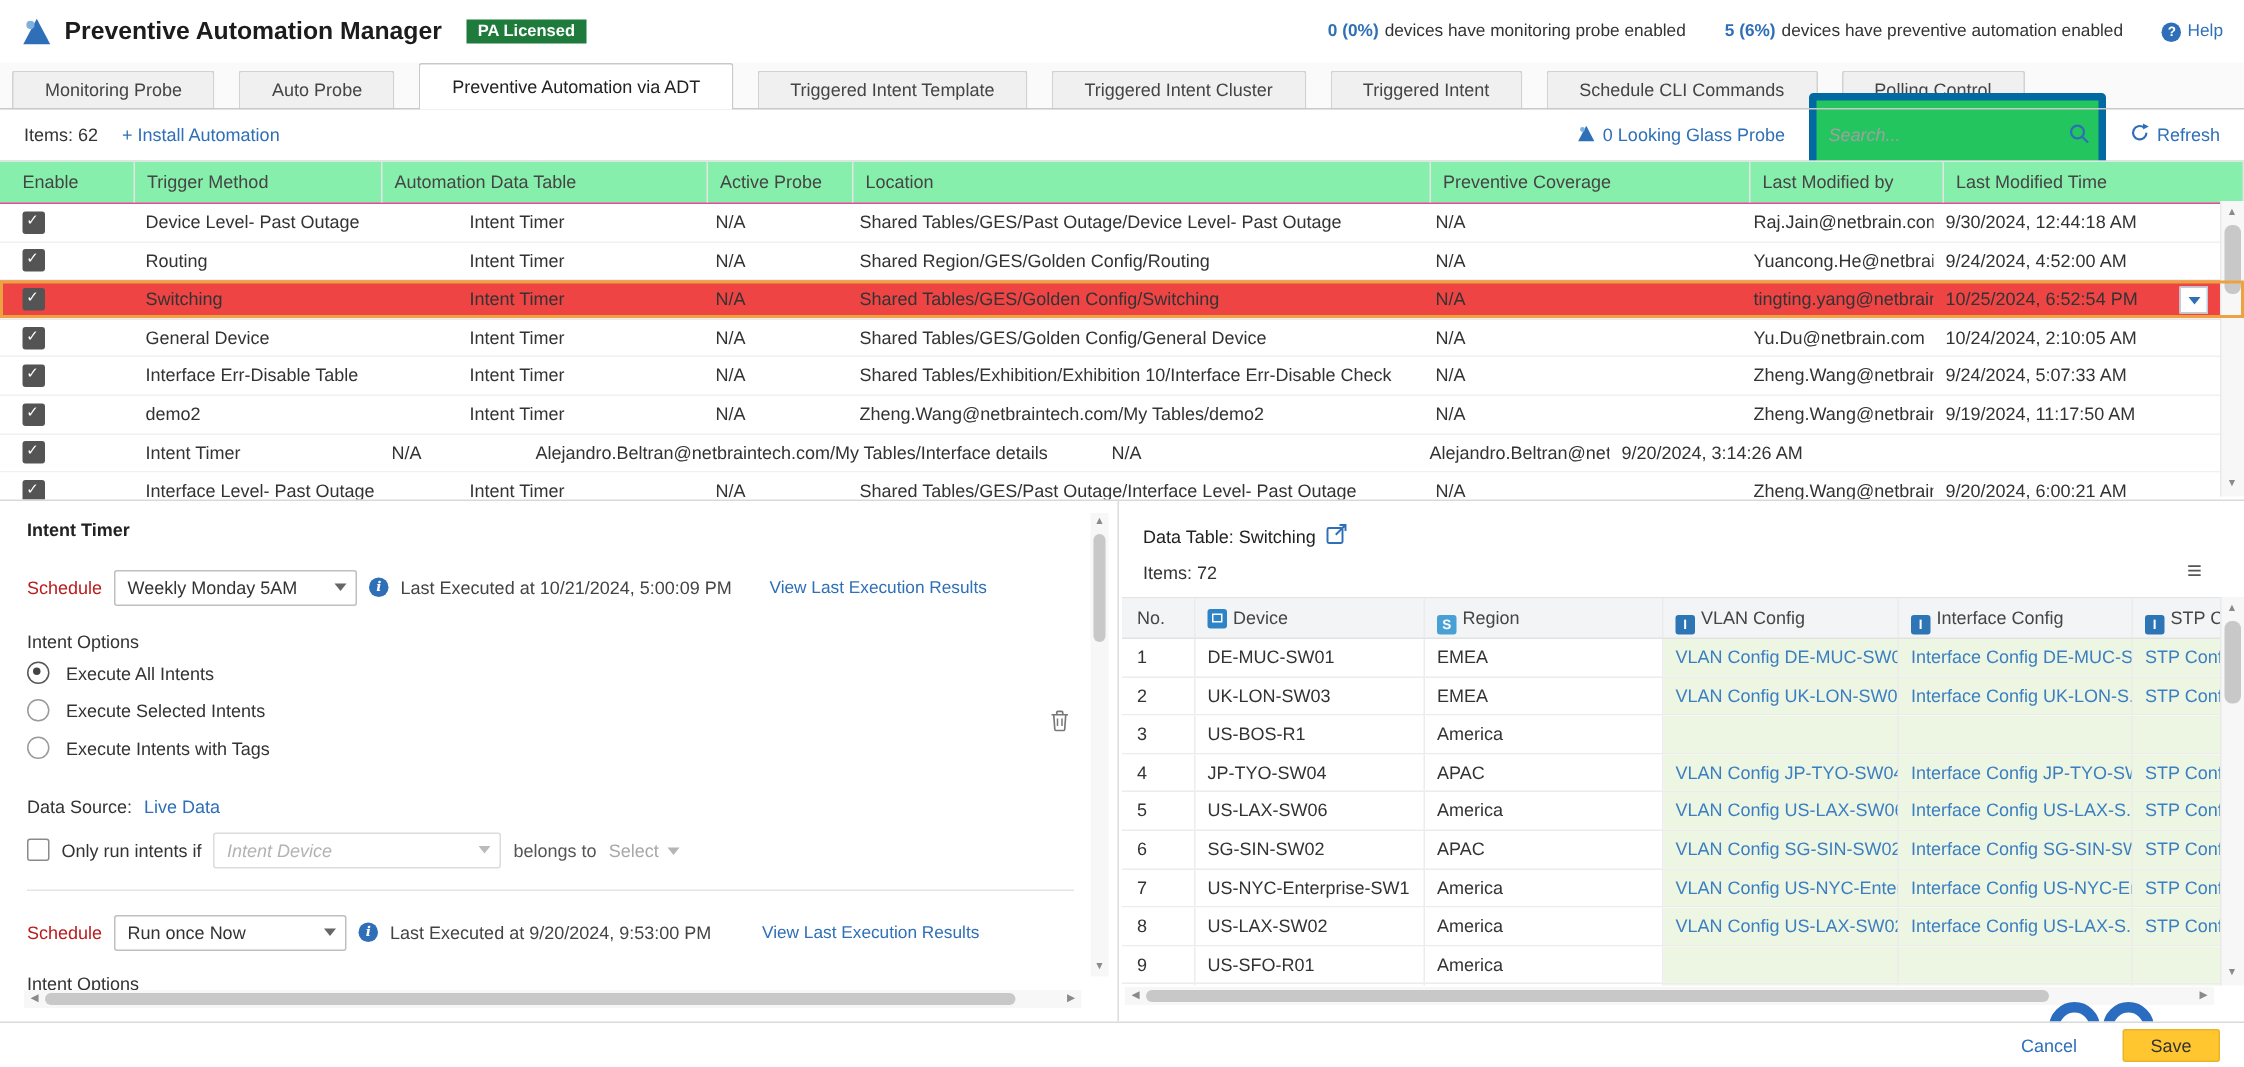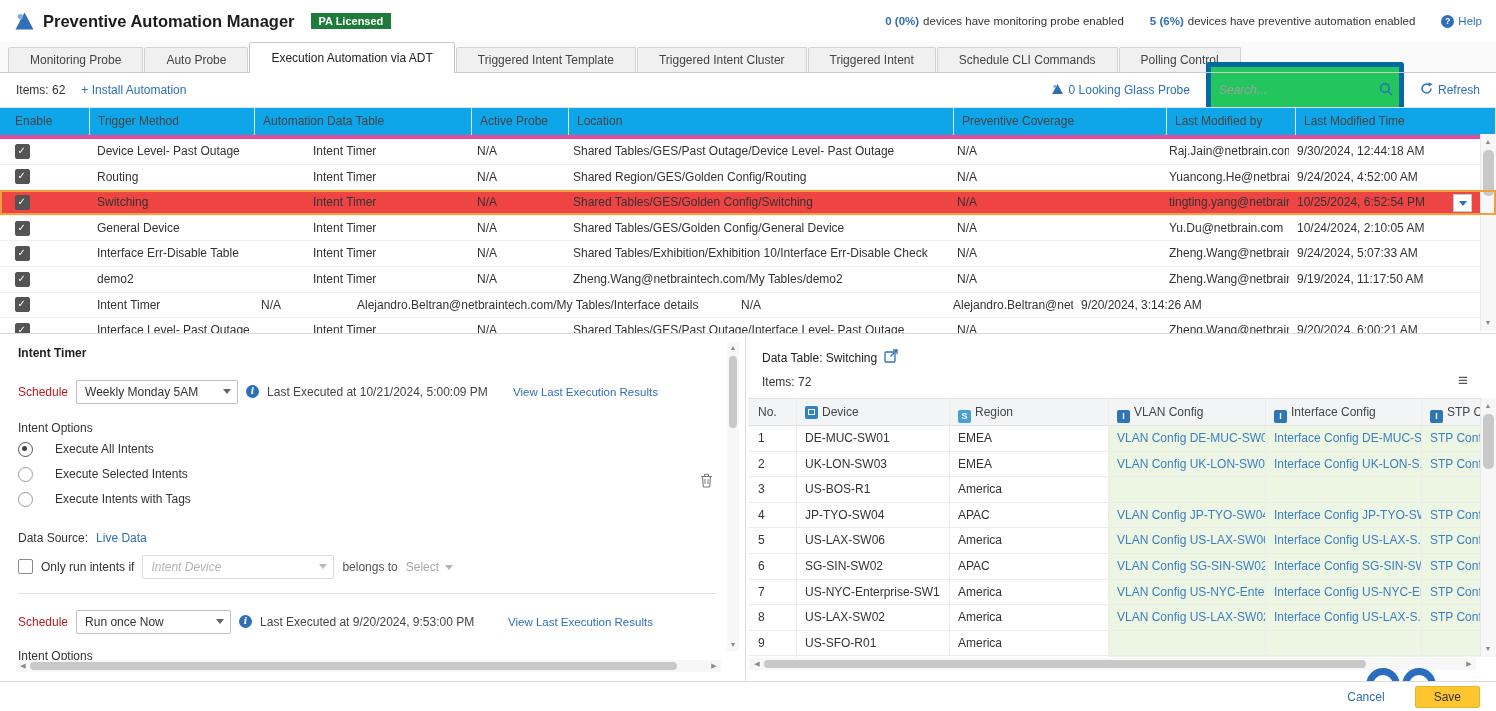--- a/index.html
+++ b/index.html
@@ -14,36 +14,36 @@
   .hdr-right{margin-left:auto;display:flex;align-items:center;gap:26px;font-size:11.5px;color:#333}
   .stat{display:inline-flex;gap:4px;align-items:center}
   .stat .v{color:#2e6fb7;font-weight:700}
   .help{color:#2e6fb7;display:inline-flex;align-items:center;gap:4px;cursor:pointer}
   .help-ic{width:13px;height:13px;border-radius:50%;background:#2e6fb7;color:#fff;font-size:9px;line-height:13px;text-align:center;font-weight:700}
   .help-ic::after{content:"?"}
 
   
   .tabs{position:absolute;top:42px;left:0;right:0;height:31px;background:#fafafa;display:flex;align-items:flex-end;padding-left:8px}
   .tabs::after{content:"";position:absolute;left:0;right:0;bottom:0;height:1px;background:#c9c9c9;z-index:1}
-  .tab{position:relative;height:25px;line-height:25px;padding:0 21px;background:#f0f0f0;border:1px solid #d2d2d2;border-bottom:none;margin-right:1px;color:#444;font-size:12px;border-radius:2px 2px 0 0;cursor:pointer;z-index:0;white-space:nowrap}
+  .tab{position:relative;height:25px;line-height:25px;padding:0 21px;background:#f0f0f0;border:1px solid #d2d2d2;border-bottom:none;margin-right:16px;color:#444;font-size:12px;border-radius:2px 2px 0 0;cursor:pointer;z-index:0;white-space:nowrap}
   .tab.active{background:#fff;height:30px;line-height:30px;z-index:2;color:#222;border-color:#c9c9c9}
 
   
   .toolbar{position:absolute;top:73px;left:0;right:0;height:34px;display:flex;align-items:center;padding:0 16px;gap:16px}
   .link{color:#2e6fb7;cursor:pointer;text-decoration:none}
   .tb-right{margin-left:auto;display:flex;align-items:center;gap:16px}
   .lg{display:inline-flex;align-items:center;gap:5px;color:#2e6fb7;cursor:pointer}
   .search{width:176px;height:23px;border:5px solid #0369a1;border-radius:3px;display:flex;align-items:center;padding:12px 6px;background:#22c55e}
   .search input{flex:1;border:none;outline:none;color:#555;font-size:12px;font-family:inherit;background:transparent;min-width:0}
   .search input::placeholder{color:#a0a0a0;font-style:italic}
   .refresh{display:inline-flex;align-items:center;gap:5px;color:#2e6fb7;cursor:pointer}
 
   
   .mtable{position:absolute;top:107px;left:0;right:0;height:224px}
-  .mt-head{display:flex;height:27px;line-height:27px;background:#0ea5e9;border-top:1px solid #e2e2e2;border-bottom:4px solid #ec4899;color:#454545}
+  .mt-head{display:flex;height:27px;line-height:27px;background:#86efac;border-top:1px solid #e2e2e2;border-bottom:1px solid #ec4899;color:#454545}
   .mt-head .c{border-right:1px solid #e4e4e4}
   .mt-row{display:flex;height:24.6px;line-height:24.6px;border-bottom:1px solid #f0f0f0;position:relative;cursor:pointer;background:#fff}
   .c{overflow:hidden;white-space:nowrap;padding-left:8px}
   .c0{width:74px;padding-left:15px;display:flex;align-items:center}
   .c1{width:208px}.c2{width:156px}.c3{width:88px}.c4{width:376px}.c5{width:204px}.c6{width:120px}.c7{flex:1;padding-right:4px}
   .mt-row.selected{background:#ef4444}
   .mt-row.selected::before{content:"";position:absolute;inset:0;border:2px solid #eda13f;pointer-events:none;z-index:1}
   .row-dd{position:absolute;right:24px;top:4px;width:17px;height:16px;background:#fff;border:1px solid #b9cede;display:flex;align-items:flex-start;justify-content:center;z-index:2}
   .row-dd::after{content:"";border:4px solid transparent;border-top:5px solid #2e6fb7;margin-top:6px}
 
@@ -70,21 +70,21 @@
   .lbl{color:#b91c1c}
   .dd{position:relative;height:22px;line-height:20px;border:1px solid #bfbfbf;border-radius:2px;background:#fff;display:inline-flex;align-items:center;padding:0 20px 0 8px;color:#333;cursor:pointer;white-space:nowrap;overflow:hidden}
   .dd::after{content:"";position:absolute;right:6px;top:8px;border:4px solid transparent;border-top:5px solid #666}
   .dd.disabled{color:#b3b3b3;font-style:italic;border-color:#dcdcdc}
   .dd.disabled::after{border-top-color:#bbb}
   .info-ic{width:13px;height:13px;border-radius:50%;background:#2e6fb7;color:#fff;display:inline-block;text-align:center;font-size:9px;line-height:13px;flex:none}
   .info-ic::after{content:"i";font-style:italic;font-weight:700;font-family:"DejaVu Serif",serif}
   .exec{color:#444}
   .vlink{position:absolute;color:#2e6fb7;cursor:pointer;font-size:11.5px}
   .sec-lbl{position:absolute;left:18px;color:#333}
-  .opt{position:absolute;left:18px;display:flex;align-items:flex-start;gap:22px;height:14px;cursor:pointer}
+  .opt{position:absolute;left:18px;display:flex;align-items:flex-end;gap:11px;height:14px;cursor:pointer}
   .radio{width:13px;height:13px;border:1px solid #9a9a9a;border-radius:50%;display:inline-block;position:relative;background:#fff;flex:none}
   .radio.sel{border-color:#555}
   .radio.sel::after{content:"";position:absolute;left:3px;top:3px;width:5px;height:5px;border-radius:50%;background:#444}
   .sep{position:absolute;left:18px;width:698px;border-top:1px solid #e4e4e4}
   .trash{position:absolute;left:700px;top:139px;cursor:pointer}
   .belongs{color:#555}
   .sel-dd{position:relative;color:#a8a8a8;padding-right:16px;cursor:pointer}
   .sel-dd::after{content:"";position:absolute;right:2px;top:5px;border:4px solid transparent;border-top:5px solid #b5b5b5}
 
   
@@ -139,21 +139,21 @@
       <span class="help">
         <span class="help-ic"></span>
         <span>Help</span>
       </span>
     </div>
   </div>
 
   <div class="tabs">
     <div class="tab">Monitoring Probe</div>
     <div class="tab">Auto Probe</div>
-    <div class="tab active">Execution Automation via ADT</div>
+    <div class="tab active">Preventive Automation via ADT</div>
     <div class="tab">Triggered Intent Template</div>
     <div class="tab">Triggered Intent Cluster</div>
     <div class="tab">Triggered Intent</div>
     <div class="tab">Schedule CLI Commands</div>
     <div class="tab">Polling Control</div>
   </div>
 
   <div class="toolbar">
     <span>Items: 62</span>
     <span class="link">+ Install Automation</span>

